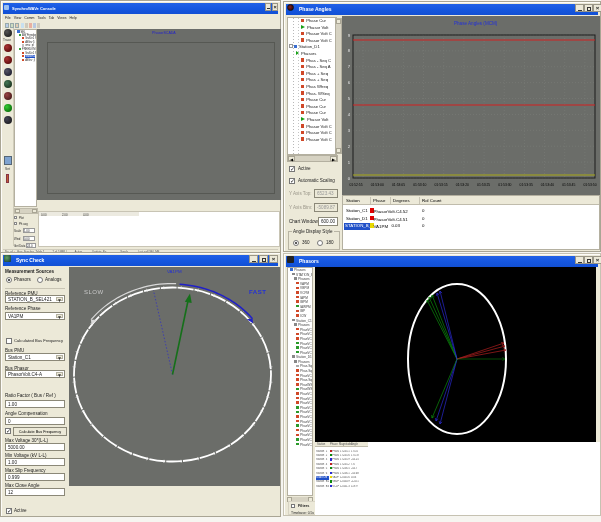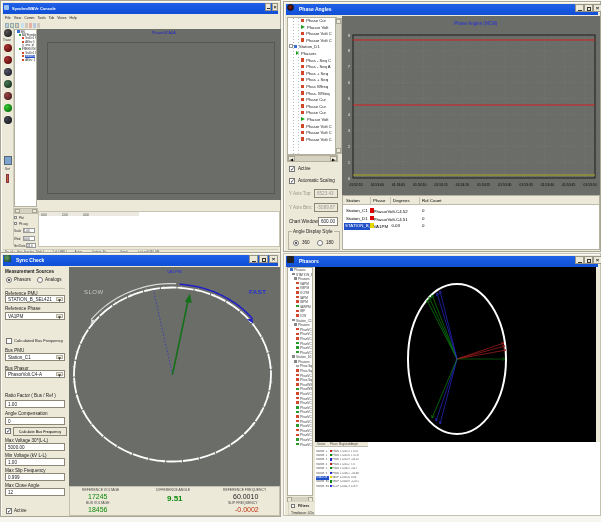--- a/index.html
+++ b/index.html
@@ -343,32 +343,20 @@
         <path d="M0,0 L-5,-3 L-2,4 Z" transform="translate(183.5,51.8) rotate(-35)" fill="#2020c8"></path>
         <line x1="103.5" y1="107.5" x2="84.5" y2="23.5" stroke="#3333bb" stroke-width="0.8" stroke-dasharray="1.5,1.8"></line>
         <line x1="103.5" y1="107.5" x2="119.5" y2="31.5" stroke="#15701a" stroke-width="1.6"></line>
         <path d="M0,0 L-3.5,9 L3.5,9 Z" transform="translate(121,26.5) rotate(11)" fill="#15701a"></path>
       </svg>
     <div class="abs" style="left:98px;top:2px;font-size:4.4px;color:#2230d8;">VA1PM</div>
     <div class="abs" style="left:15px;top:22px;font-size:6px;color:#c8c8c8;letter-spacing:0.5px;">SLOW</div>
     <div class="abs" style="left:180px;top:22px;font-size:6px;color:#2230d8;letter-spacing:0.5px;font-weight:bold;">FAST</div>
   </div>
 
-  <div class="abs" style="left:68px;top:233px;width:211px;height:30px;background:#ece9d8;border:1px solid #c4c0b0;">
-    <div class="lbl" style="left:12px;top:1px;font-size:3.4px;color:#444;">REFERENCE VOLTAGE</div>
-    <div class="abs" style="left:18px;top:6px;font-size:7px;color:#0a8a0a;">17245</div>
-    <div class="lbl" style="left:16px;top:14px;font-size:3.4px;color:#444;">BUS VOLTAGE</div>
-    <div class="abs" style="left:18px;top:19px;font-size:7px;color:#0a8a0a;">18456</div>
-    <div class="lbl" style="left:86px;top:1px;font-size:3.4px;color:#444;">DIFFERENCE ANGLE</div>
-    <div class="abs" style="left:97px;top:7px;font-size:8px;font-weight:bold;color:#0a8a0a;">9.51</div>
-    <div class="lbl" style="left:153px;top:1px;font-size:3.4px;color:#444;">REFERENCE FREQUENCY</div>
-    <div class="abs" style="left:163px;top:6px;font-size:7px;color:#222;">60.0010</div>
-    <div class="lbl" style="left:158px;top:14px;font-size:3.4px;color:#444;">SLIP FREQUENCY</div>
-    <div class="abs" style="left:165px;top:19px;font-size:7px;color:#c03010;">-0.0002</div>
-  </div>
 </div>
 
 <div class="win" style="left:283px;top:253px;width:318px;height:263px;border-color:#c6c2b2;">
   <div class="tb">Phasors</div>
   <div class="ticon" style="background:#222;border-radius:1px;"></div>
   <div class="tbtn" style="right:16px;">
       <i class="gmin"></i>
     </div>
   <div class="tbtn" style="right:7px;">
       <i class="gmax"></i>

